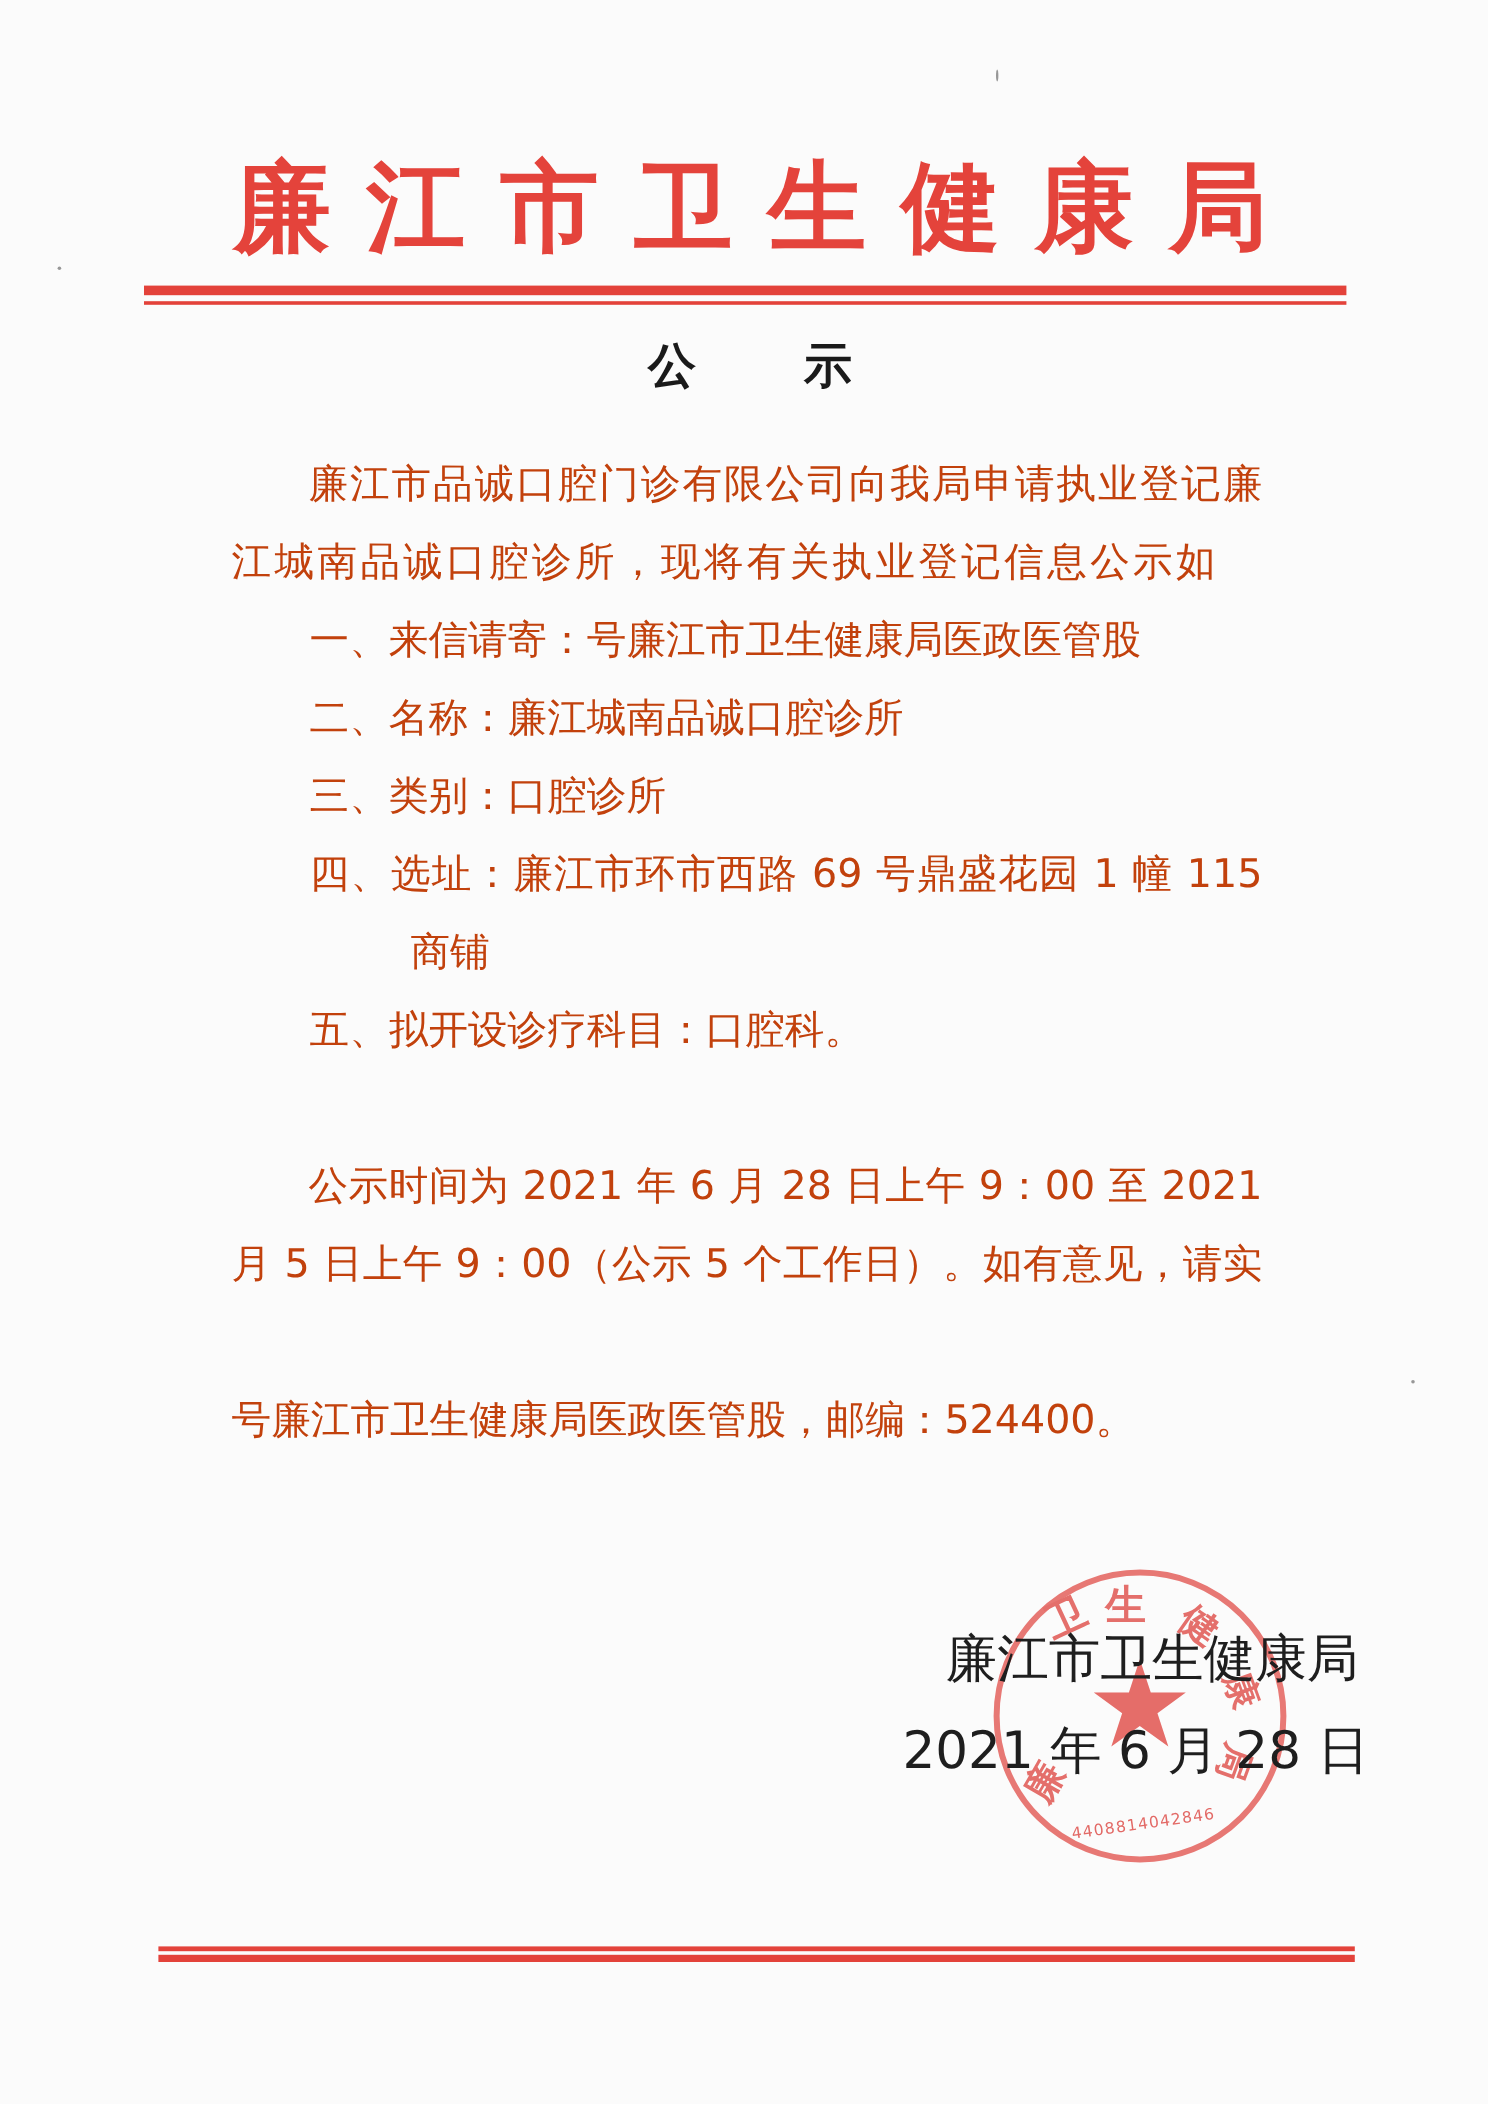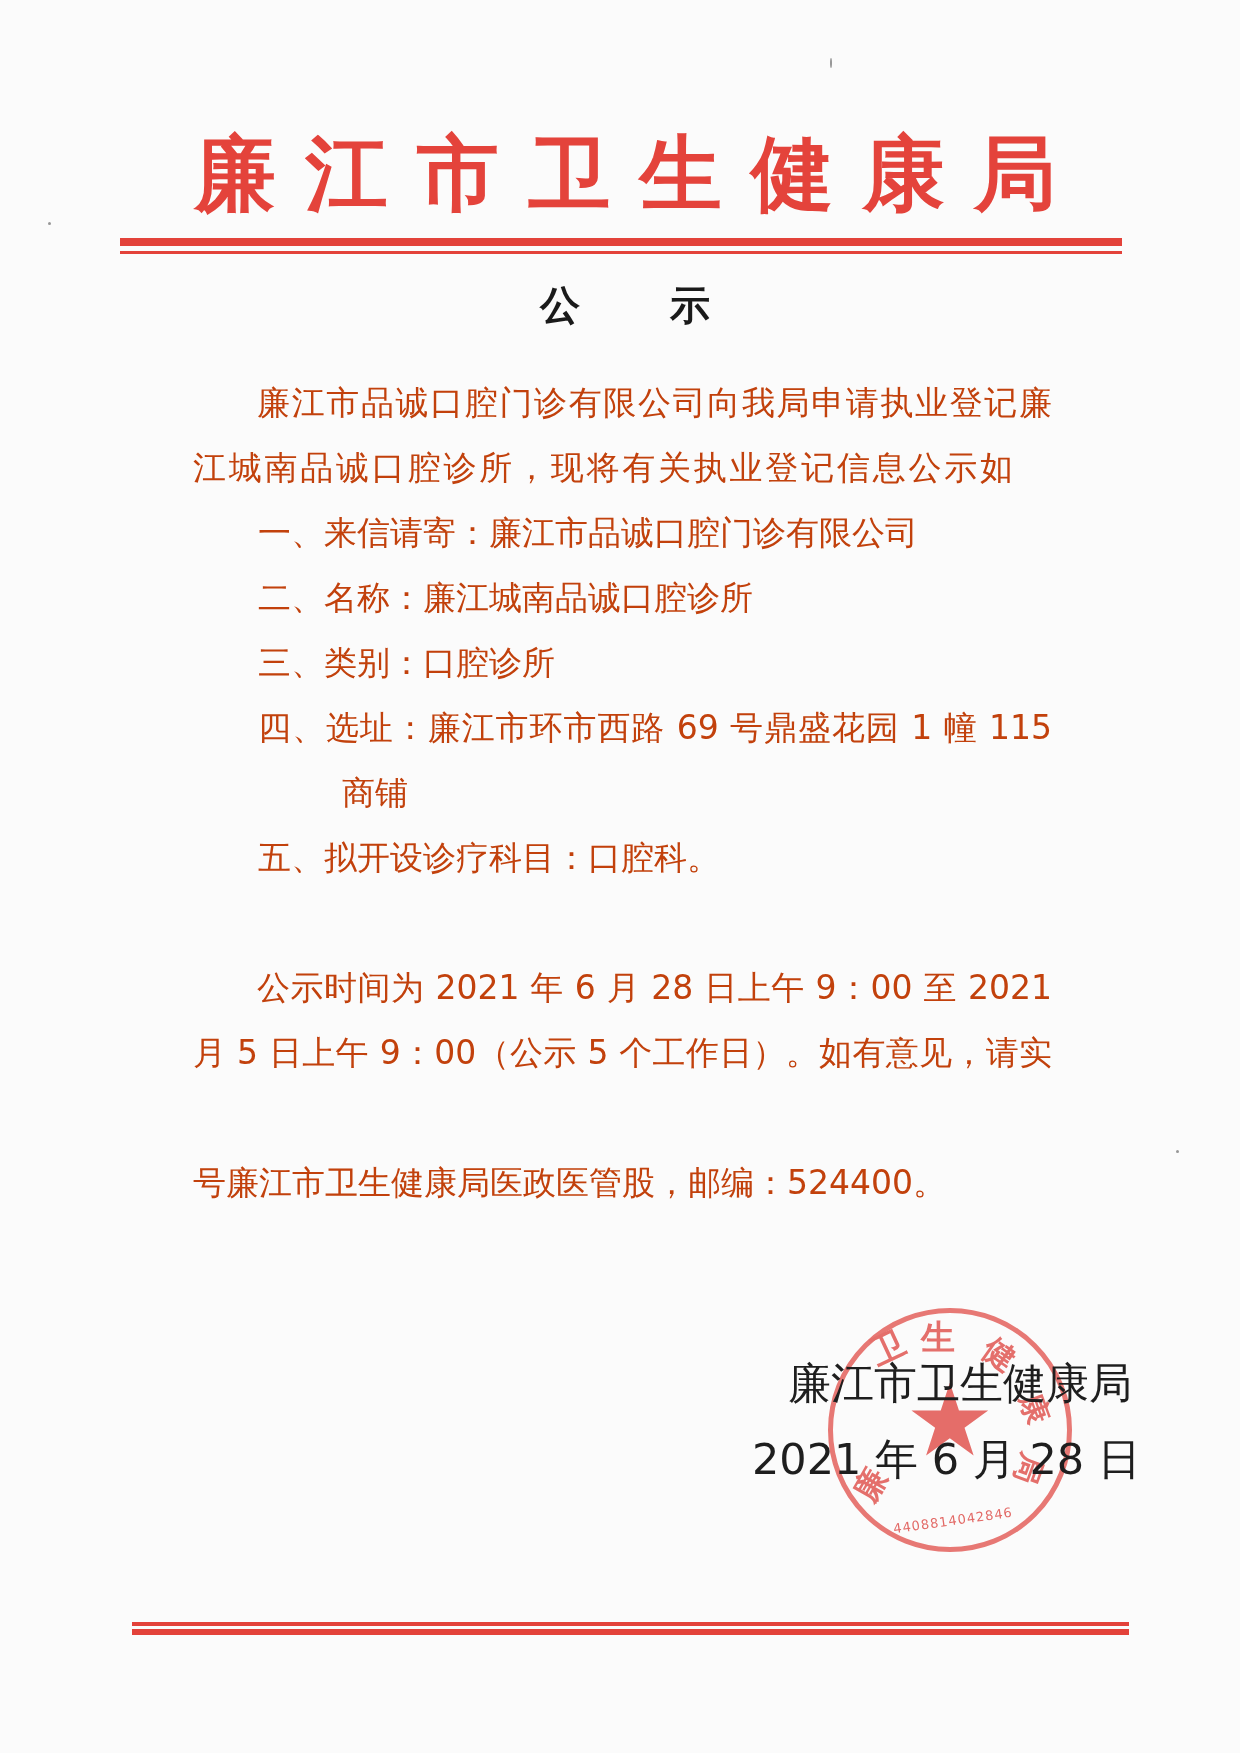--- a/index.html
+++ b/index.html
@@ -81,21 +81,21 @@
 
   <div class="doc-title">
     <span>公</span>
     <span>示</span>
   </div>
 
   <div class="line justify" style="left:257px;top:378px;width:795px;">廉江市品诚口腔门诊有限公司向我局申请执业登记廉</div>
   <div class="line justify" style="left:193px;top:443px;width:820px;">江城南品诚口腔诊所，现将有关执业登记信息公示如下：</div>
 
   <div class="line" style="left:258px;top:508px;">
-    <span>一、来信请寄：</span><span>廉江市品诚口腔门诊有限公司</span>
+    <span>一、来信请寄：</span><span>号廉江市卫生健康局医政医管股</span>
   </div>
   <div class="line" style="left:258px;top:638px;">
     <span>三、类别：</span><span>口腔诊所</span>
   </div>
   <div class="line" style="left:258px;top:573px;">
     <span>二、名称：</span><span>廉江城南品诚口腔诊所</span>
   </div>
   <div class="line justify" style="left:258px;top:703px;width:794px;">
     <span>四、选址：</span><span>廉江市环市西路 69 号鼎盛花园 1 幢 115 号</span>
   </div>

